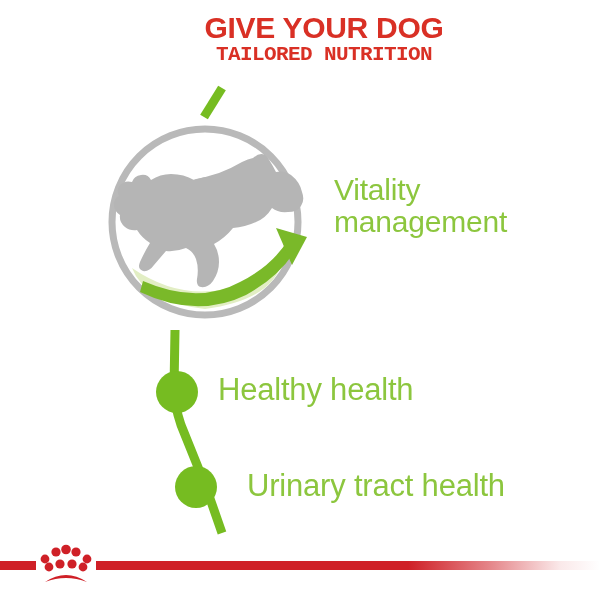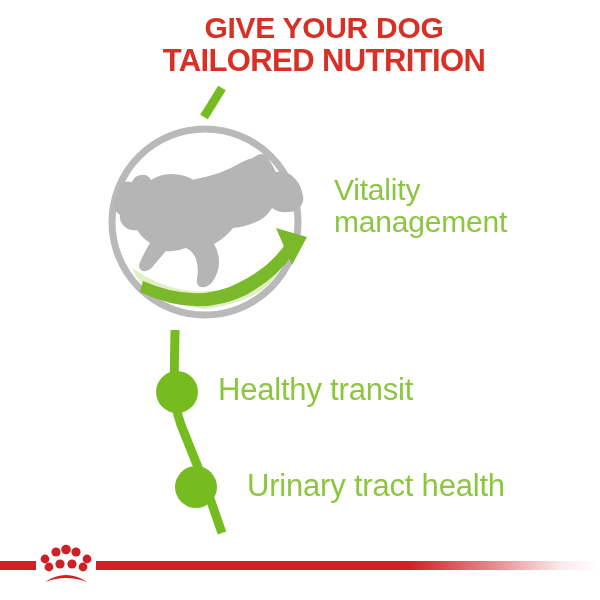--- a/index.html
+++ b/index.html
@@ -29,22 +29,23 @@
     font-size: 30px;
     line-height: 1.08;
     letter-spacing: -0.3px;
   }
   #headline .line {
     display: block;
     white-space: nowrap;
     padding-left: 48px;
   }
   #headline .line2 {
-    font-size: 31px;
+    font-size: 21px;
     letter-spacing: -0.6px;
+    font-family: Liberation Mono, monospace;
   }
 
   
   #graphic {
     position: absolute;
     left: 0;
     top: 0;
     width: 600px;
     height: 600px;
   }
@@ -176,21 +177,21 @@
                Q 197 319 140 292 Z" fill="#7ab929"></path>
       <path d="M 276 228 L 307 237 L 292 265 Z" fill="#7ab929"></path>
     </g>
 
     <circle cx="177" cy="392" r="21" fill="#76bc21"></circle>
     <circle cx="196" cy="487" r="21" fill="#76bc21"></circle>
   </svg>
 
   <div class="feature-label" id="label-vitality">Vitality
 management</div>
-  <div class="feature-label" id="label-transit">Healthy transit</div>
+  <div class="feature-label" id="label-transit">Healthy health</div>
   <div class="feature-label" id="label-urinary">Urinary tract health</div>
 
   <div id="footer">
     <div id="bar-left"></div>
     <div id="bar-right"></div>
 
     <svg id="crown" viewBox="0 0 60 48">
       <g fill="#cf2027">
 
         <circle cx="9" cy="19" r="4.4"></circle>

